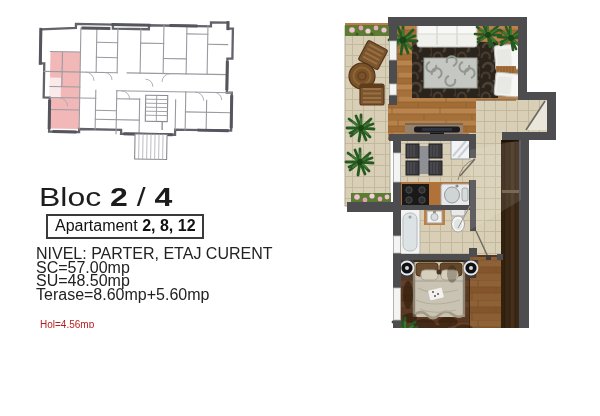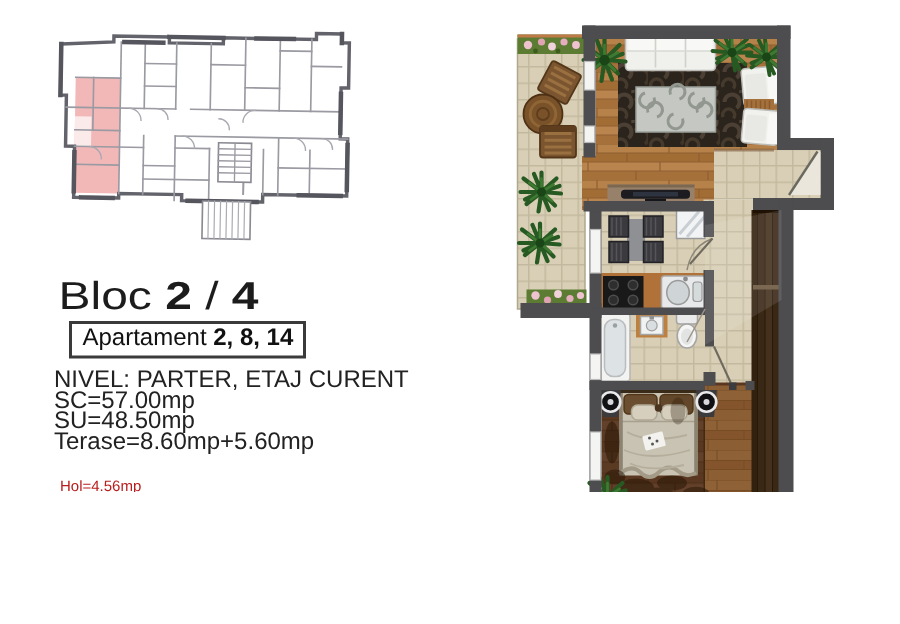--- a/index.html
+++ b/index.html
@@ -465,21 +465,21 @@
 <line x1="475" y1="159" x2="460" y2="176" stroke="#6f6a5e" stroke-width="1.4"></line>
 
 <line x1="476" y1="231" x2="488" y2="257" stroke="#6f6a5e" stroke-width="1.4"></line>
 <rect x="486" y="255" width="5" height="5" fill="#3c3b3d"></rect>
 
 <line x1="470" y1="206" x2="458" y2="228" stroke="#9a948a" stroke-width="1"></line>
 </svg>
 
 <div class="abs" id="bloc">Bloc <b>2</b> / <b>4</b></div>
 
-<div class="abs" id="apbox">Apartament <b>2, 8, 14</b></div>
+<div class="abs" id="apbox">Apartament <b>2, 8, 12</b></div>
 
 <div class="abs" id="info1">NIVEL: PARTER, ETAJ CURENT<br>SC=57.00mp<br>SU=48.50mp<br>Terase=8.60mp+5.60mp</div>
 
 <div class="abs" id="info2">Hol=4.56mp<br>Dormitor=12.90mp<br>Camera de zi=17.40mp<br>Bucatarie=5.86mp<br>Baie=4.35mp</div>
 
 <svg id="wm" width="600" height="416" viewBox="0 0 600 416">
 
 <g opacity="0.92">
         <rect x="405" y="375" width="30" height="30" rx="6" transform="rotate(45 420 390)" fill="#d5d8de"></rect>
         <path d="M395,371 L408,385 L420,370 L432,384 L445,370" fill="none" stroke="#ffffff" stroke-width="8.5" stroke-linecap="round" stroke-linejoin="round"></path>

